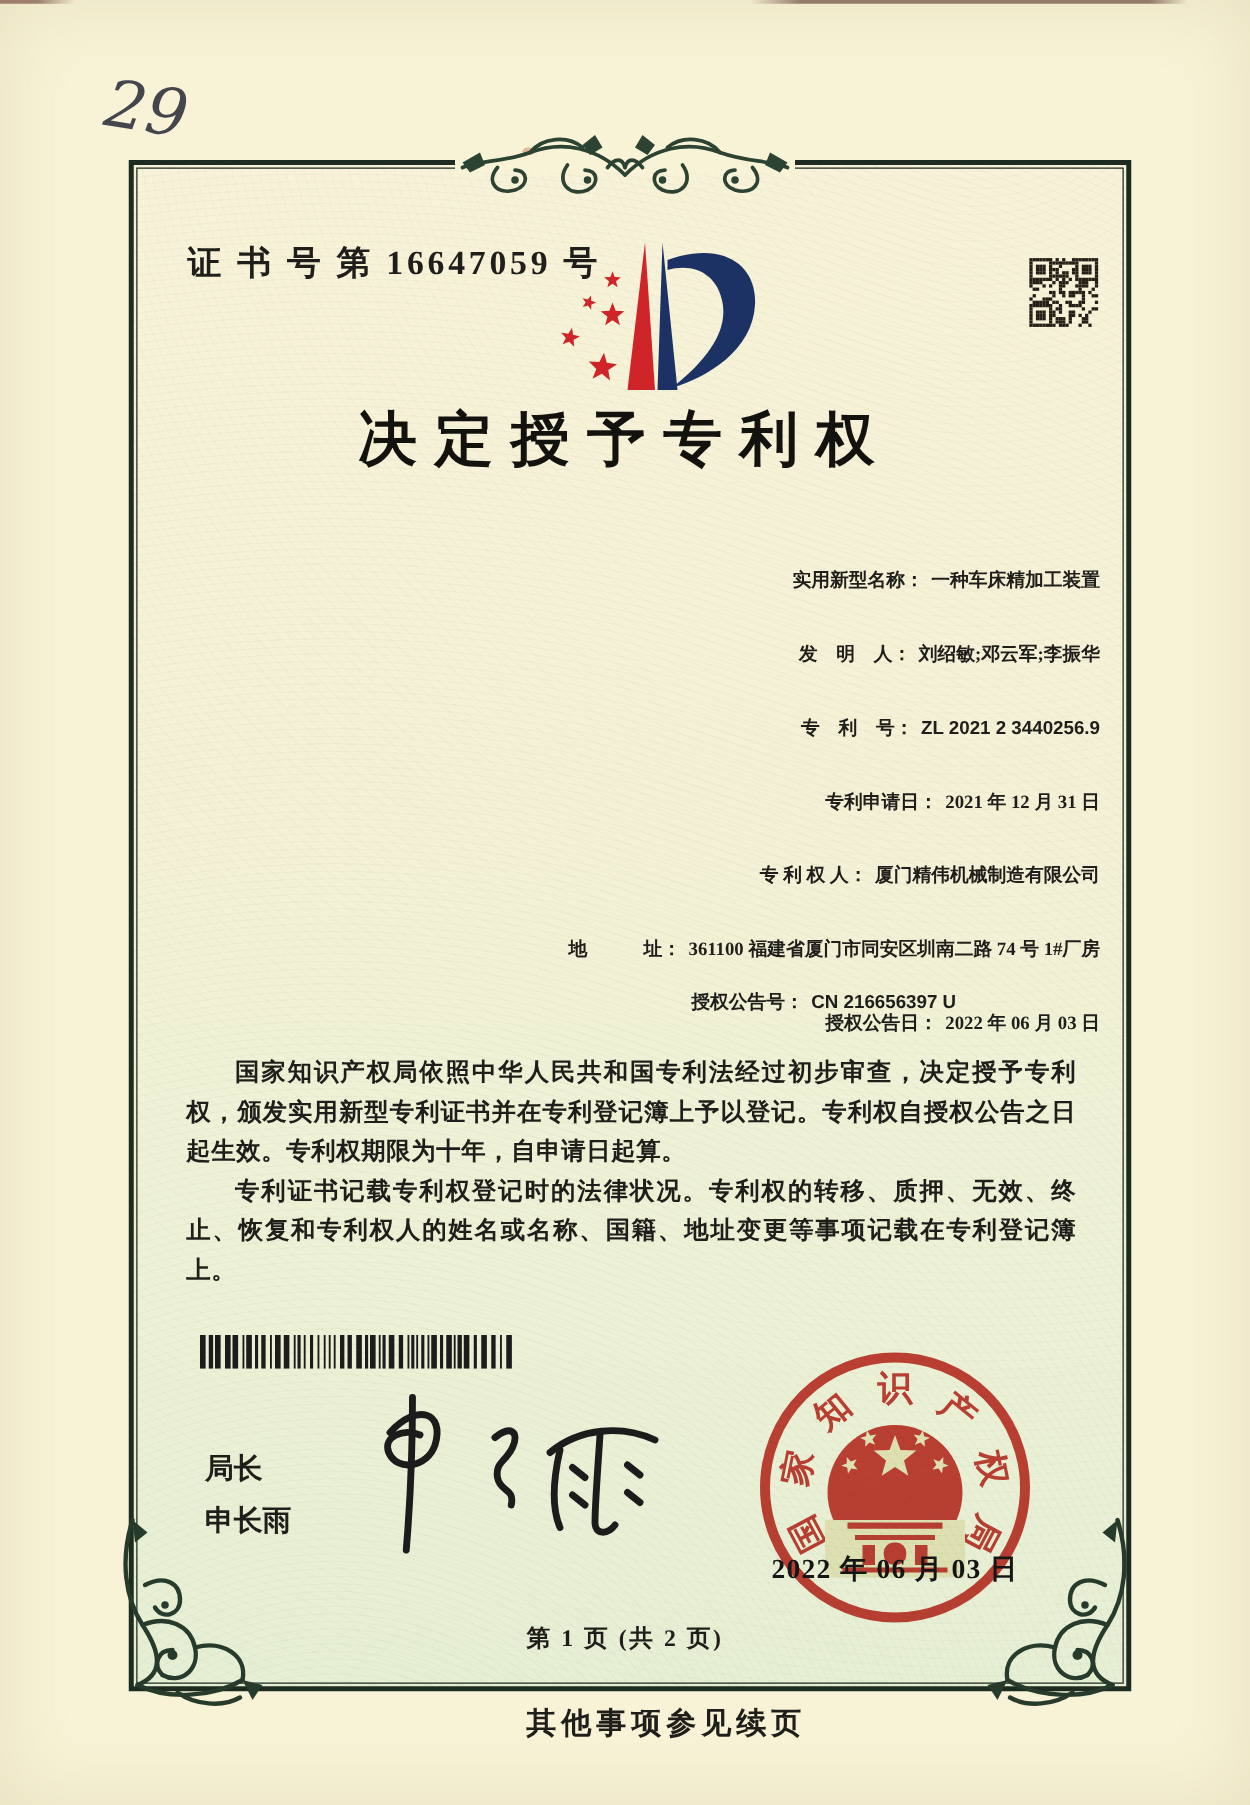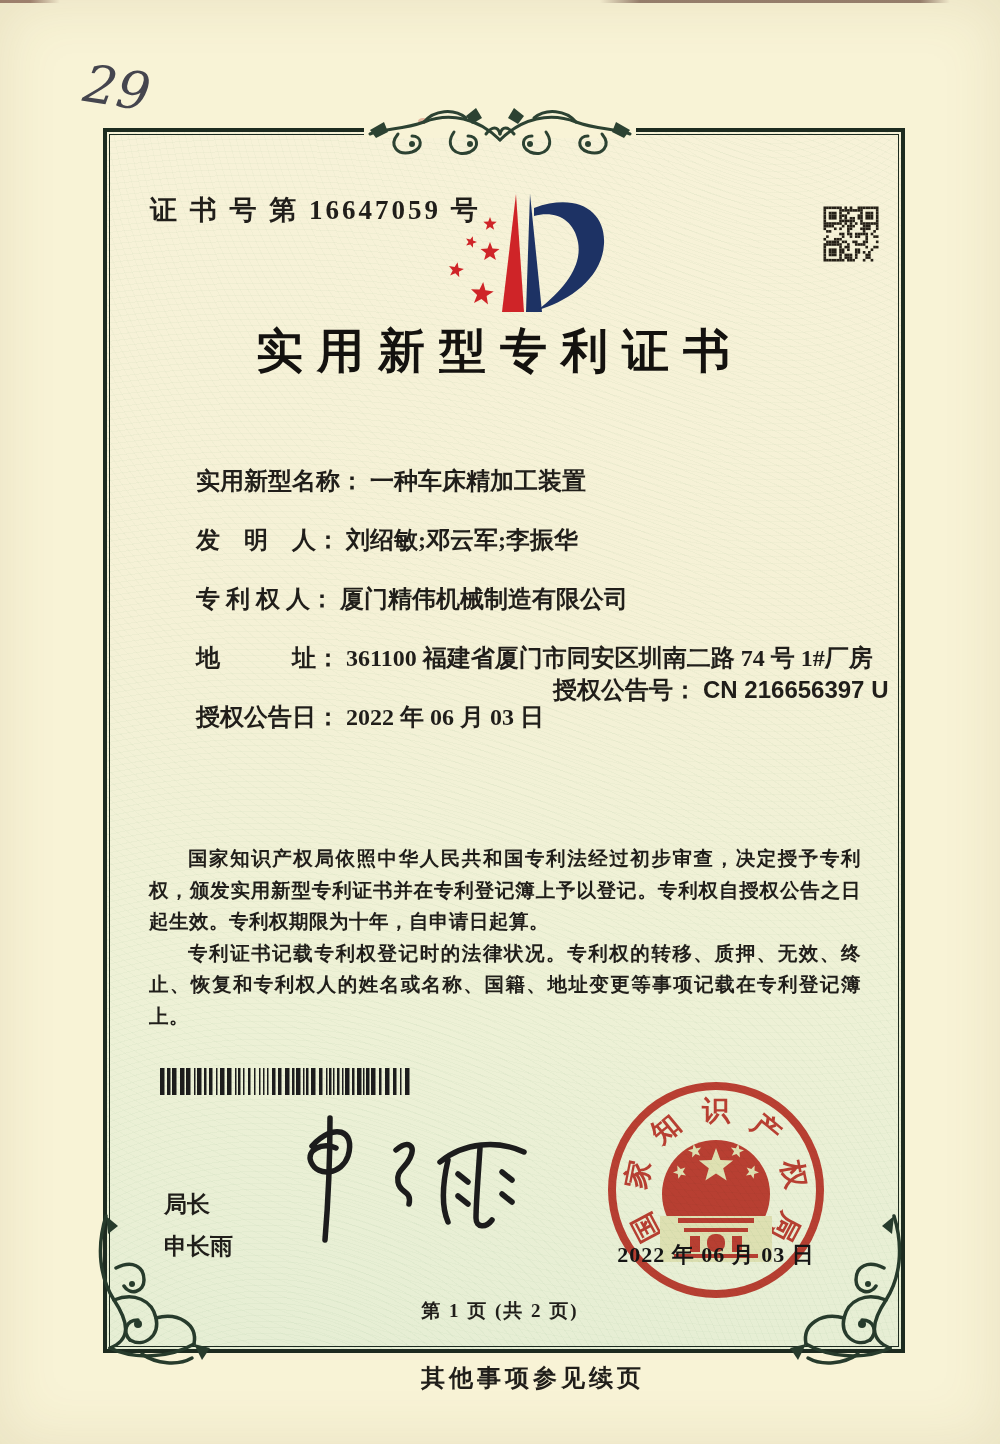--- a/index.html
+++ b/index.html
@@ -27,38 +27,38 @@
     font-style:italic;font-size:52px;color:#45454e;transform:rotate(9deg);font-weight:400;}
 
   .certno{position:absolute;left:150px;top:192px;font-size:27px;font-weight:700;letter-spacing:3px;}
 
   .logo{position:absolute;left:438px;top:186px;width:175px;height:138px;}
   .qr{position:absolute;left:813px;top:196px;width:76px;height:76px;}
 
   .title{position:absolute;left:0;top:320px;width:100%;text-align:center;
     font-size:47px;font-weight:700;letter-spacing:14px;color:#14120f;}
 
-  .fields{position:absolute;left:160px;top:438px;width:720px;font-size:24px;font-weight:700;}
+  .fields{position:absolute;left:160px;top:438px;width:720px;font-size:15px;font-weight:700;text-align:right;}
   .frow{position:relative;height:22px;margin-bottom:37px;white-space:pre;}
   .frow .lab{display:inline-block;}
   .frow .val{display:inline-block;margin-left:6px;font-family:"Liberation Sans","DejaVu Sans",sans-serif;font-weight:700;}
   .frow .val.cjk{font-family:"Liberation Serif","DejaVu Serif",serif;}
   .pair2{position:absolute;left:393px;top:0;white-space:pre;}
 
   .paras{position:absolute;left:149px;top:843px;width:712px;font-size:19.5px;line-height:31.5px;
     text-align:justify;font-weight:600;letter-spacing:.5px;}
   .paras p{margin:0;text-indent:2em;}
 
   .barcode{position:absolute;left:160px;top:1068px;width:256px;height:27px;}
 
   .seal{position:absolute;left:604px;top:1078px;width:224px;height:224px;mix-blend-mode:multiply;opacity:.93;}
   .sealdate{position:absolute;left:604px;top:1240px;width:224px;text-align:center;
     font-size:22px;font-weight:700;color:#151515;letter-spacing:1px;white-space:pre;}
 
-  .signer{position:absolute;left:164px;top:1184px;font-size:23px;font-weight:700;line-height:42px;}
+  .signer{position:absolute;left:164px;top:1154px;font-size:23px;font-weight:700;line-height:42px;}
   .signature{position:absolute;left:278px;top:1112px;width:270px;height:140px;}
 
   .pageno{position:absolute;left:0;top:1298px;width:100%;text-align:center;font-size:19px;font-weight:700;letter-spacing:2px;}
   .contnote{position:absolute;left:0;top:1362px;width:980px;text-align:center;font-size:24px;font-weight:700;letter-spacing:4px;padding-left:43px;}
 
   .orn{position:absolute;}
 </style>
 </head>
 <body>
 
@@ -372,28 +372,34 @@
         <rect x="10" y="24" width="1" height="1"></rect>
         <rect x="11" y="24" width="1" height="1"></rect>
         <rect x="13" y="24" width="1" height="1"></rect>
         <rect x="14" y="24" width="1" height="1"></rect>
         <rect x="15" y="24" width="1" height="1"></rect>
         <rect x="19" y="24" width="1" height="1"></rect>
         <rect x="22" y="24" width="1" height="1"></rect>
       </g>
     </svg>
 
-  <div class="title">实用新型专利证书</div>
+  <div class="title">决定授予专利权</div>
 
   <div class="fields">
     <div class="frow">
       <span class="lab">实用新型名称：</span><span class="val cjk">一种车床精加工装置</span>
     </div>
     <div class="frow">
       <span class="lab">发　明　人：</span><span class="val cjk">刘绍敏;邓云军;李振华</span>
+    </div>
+    <div class="frow">
+      <span class="lab">专　利　号：</span><span class="val">ZL 2021 2 3440256.9</span>
+    </div>
+    <div class="frow">
+      <span class="lab">专利申请日：</span><span class="val cjk">2021 年 12 月 31 日</span>
     </div>
     <div class="frow">
       <span class="lab">专 利 权 人：</span><span class="val cjk">厦门精伟机械制造有限公司</span>
     </div>
     <div class="frow">
       <span class="lab">地　　　址：</span><span class="val cjk">361100 福建省厦门市同安区圳南二路 74 号 1#厂房</span>
     </div>
     <div class="frow">
       <span class="lab">授权公告日：</span><span class="val cjk">2022 年 06 月 03 日</span>
       <span class="pair2"><span class="lab">授权公告号：</span><span class="val">CN 216656397 U</span></span>

